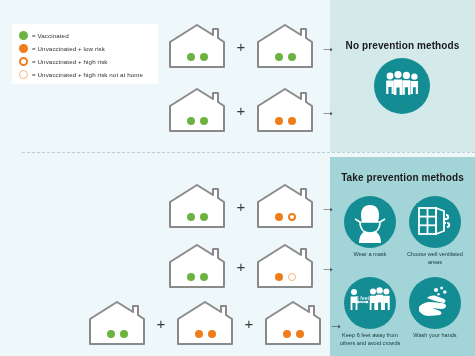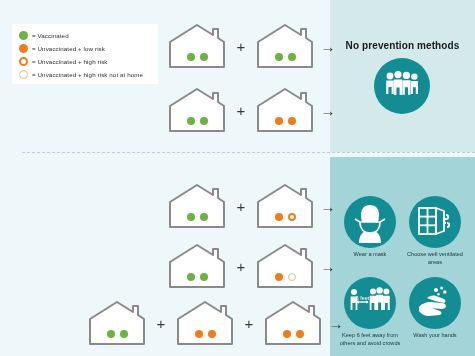--- a/index.html
+++ b/index.html
@@ -255,20 +255,21 @@
         <circle cx="16" cy="5.6" r="3.6"></circle>
           <path d="M11.9 10.4h8.2v15.6h-2.5V18.6h-3.2V26h-2.5z"></path>
         <circle cx="24.4" cy="6.4" r="3.6"></circle>
           <path d="M20.3 11.2h8.2v14.6H26V18.2h-3.2V25.8h-2.5z"></path>
         <circle cx="32.4" cy="7.6" r="3.2"></circle>
           <path d="M28.8 12h7.2v13h-2.2v-6.8h-2.9V25h-2.1z"></path>
       </g>
     </svg>
   </div>
 
+  <div class="panel-title" id="title-take">Take prevention methods</div>
 
   <div class="circle pc" id="c-mask">
     <svg width="46" height="46" viewBox="0 0 46 46">
       <g fill="#ffffff">
         <path d="M12 44c0-9 5-13 11-13s11 4 11 13z"></path>
         <path d="M23 6c6 0 9 4 9 10 0 4-1 7-2 9H16c-1-2-2-5-2-9 0-6 3-10 9-10z"></path>
       </g>
       <path d="M13 23h20c0 7-4 11-10 11S13 30 13 23z" fill="#148c94" stroke="#ffffff" stroke-width="1.6"></path>
       <path d="M13 23L8 20M33 23l5-3" stroke="#ffffff" stroke-width="1.6" fill="none"></path>
     </svg>

